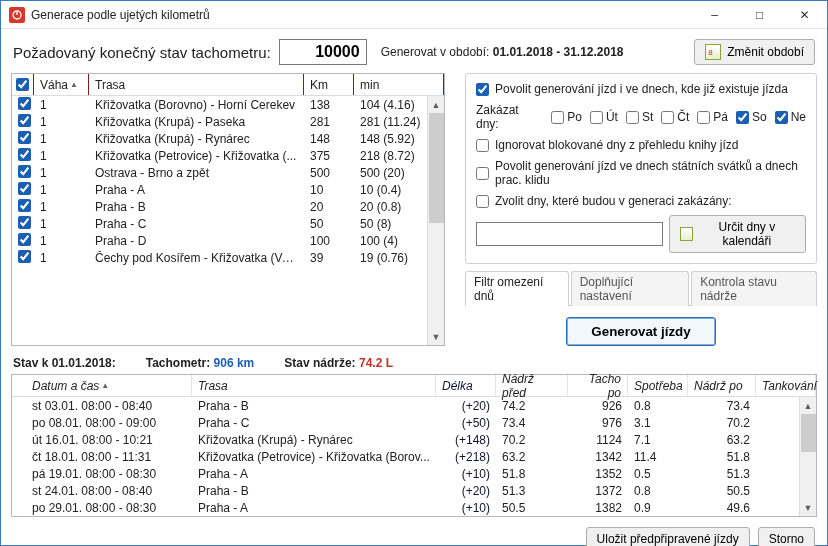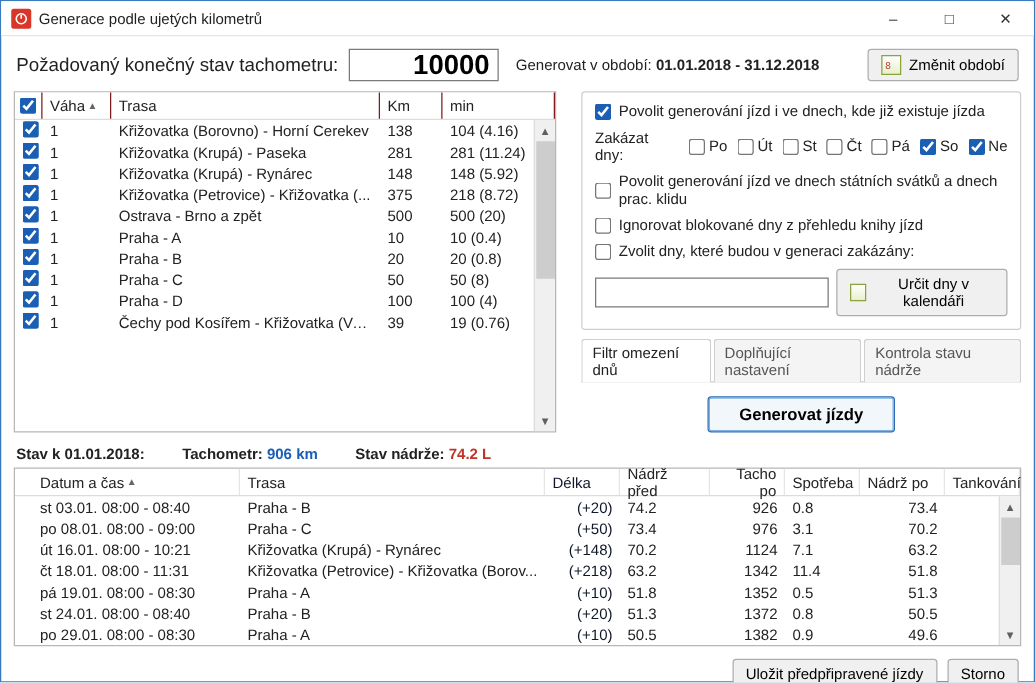--- a/index.html
+++ b/index.html
@@ -6,21 +6,21 @@
   html, body { margin:0; padding:0; font-family: "Segoe UI", Tahoma, sans-serif; font-size:12px; color:#222; background:#fff; }
   .window { width:828px; height:546px; border:1px solid #3a7bbf; display:flex; flex-direction:column; }
   .titlebar { height:28px; background:#fff; border-bottom:1px solid #e5e5e5; display:flex; align-items:center; }
   .titlebar .appicon { width:16px; height:16px; margin:0 6px 0 8px; background:#d9362a; border-radius:2px; display:flex; align-items:center; justify-content:center; }
   .titlebar .appicon svg { width:10px; height:10px; }
   .titlebar .title { flex:1; font-size:12px; }
   .titlebar .winbtn { width:45px; height:28px; display:flex; align-items:center; justify-content:center; color:#333; }
 
   .toprow { display:flex; align-items:center; gap:8px; padding:10px 12px 8px 12px; }
   .toprow .label { font-size:15px; }
-  .toprow input.odo { width:120px; height:26px; text-align:right; font-size:22px; font-weight:bold; border:1px solid #7a7a7a; padding:2px 6px; }
+  .toprow input.odo { width:88px; height:26px; text-align:right; font-size:16px; font-weight:bold; border:1px solid #7a7a7a; padding:2px 6px; }
   .toprow .period { font-size:12px; margin-left:6px; }
   .toprow .period b { font-weight:bold; }
   .btn { background:#f0f0f0; border:1px solid #adadad; border-radius:3px; padding:4px 10px; font-size:12px; display:inline-flex; align-items:center; gap:6px; }
 
   .middle { display:flex; gap:6px; padding:0 10px; }
   .routes { flex:1; border:1px solid #b7b7b7; display:flex; flex-direction:column; min-width:0; }
   .routes .hdr, .routes .row { display:flex; align-items:center; }
   .routes .hdr { height:22px; background:#fff; border-bottom:1px solid #dcdcdc; font-size:12px; }
   .routes .hdr .cell { border-right:1px solid #7f1d1d; padding:0 6px; display:flex; align-items:center; height:100%; }
   .col-chk { width:22px; flex:none; justify-content:center; }
@@ -51,21 +51,21 @@
   .tabline { border-top:1px solid #cfcfcf; height:2px; }
   .genbtn-wrap { display:flex; justify-content:center; margin-top:10px; }
   .genbtn { font-weight:bold; padding:6px 24px; border:1px solid #2a6bb3; background:#f2f7fc; border-radius:3px; box-shadow:0 0 0 1px #7db0e0 inset; }
 
   .status { padding:10px 12px 4px 12px; font-size:12px; display:flex; gap:30px;font-weight:bold; }
   .status .v1 { color:#1a5fb4; }
   .status .v2 { color:#c03528; }
 
   .trips { margin:0 10px; border:1px solid #b7b7b7; height:164px; display:flex; flex-direction:column; }
   .trips .thdr, .trips .trow { display:flex; align-items:center; }
-  .trips .thdr { height:22px; border-bottom:1px solid #dcdcdc; }
+  .trips .thdr { height:22px; border-bottom:1px solid #dcdcdc;font-style:italic; }
   .trips .thdr .tcell { padding:0 6px; border-right:1px solid #e5e5e5; height:100%; display:flex; align-items:center; }
   .trips .tbody { flex:1; overflow:hidden; position:relative; }
   .trips .trow { height:17px; font-size:12px; }
   .trips .trow .tcell { padding:0 6px; }
   .tc-dt   { width:180px; flex:none; padding-left:20px !important; }
   .tc-tr   { flex:1; min-width:0; overflow:hidden; white-space:nowrap; text-overflow:ellipsis; }
   .tc-len  { width:60px; flex:none; text-align:right; color:#0f172a; }
   .tc-nbef { width:72px; flex:none; text-align:left; }
   .tc-odo  { width:60px; flex:none; text-align:right; }
   .tc-cons { width:60px; flex:none; text-align:left; }
@@ -241,25 +241,25 @@
                 <span>So</span>
               </span>
               <span class="d">
                 <input type="checkbox" checked="" style="">
                 <span>Ne</span>
               </span>
             </span>
         </div>
         <div class="chkline">
           <input type="checkbox" style="">
-          <label>Povolit generování jízd ve dnech státních svátků a dnech prac. klidu</label>
+          <label>Ignorovat blokované dny z přehledu knihy jízd</label>
         </div>
         <div class="chkline">
           <input type="checkbox" style="">
-          <label>Ignorovat blokované dny z přehledu knihy jízd</label>
+          <label>Povolit generování jízd ve dnech státních svátků a dnech prac. klidu</label>
         </div>
         <div class="chkline">
           <input type="checkbox" style="">
           <label>Zvolit dny, které budou v generaci zakázány:</label>
         </div>
         <div class="banrow">
           <input type="text" value="" style="">
           <button class="btn">
             <span style="width:14px;height:14px;display:inline-block;border:1px solid #8aa33a;background:linear-gradient(#fff,#e8f0cc);"></span>
             <span>Určit dny v kalendáři</span>

